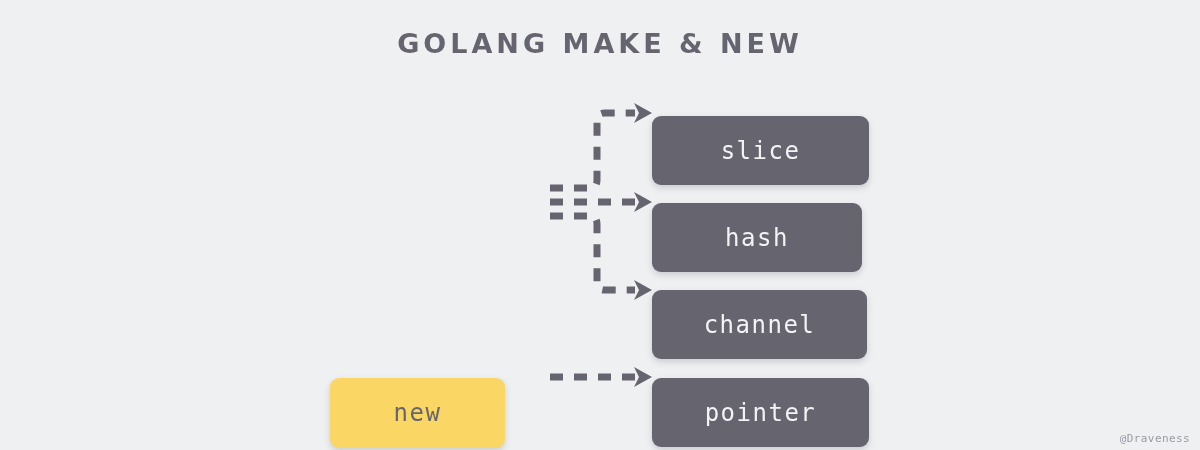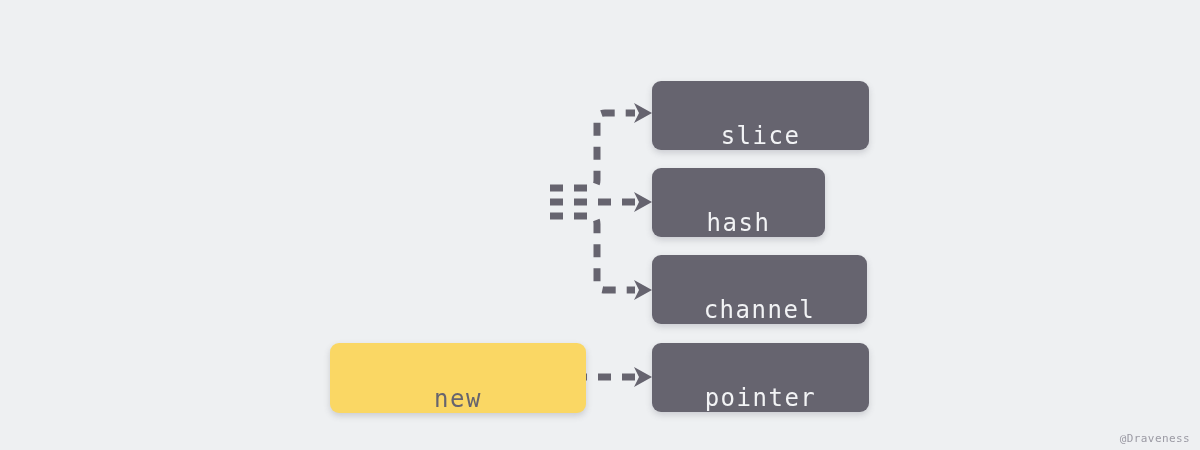--- a/index.html
+++ b/index.html
@@ -35,46 +35,47 @@
     color: #66646f;
     white-space: pre;
   }
 
   
   .node {
     position: absolute;
     box-sizing: border-box;
     border-radius: 9px;
     display: flex;
-    align-items: flex-end;
+    align-items: center;
     justify-content: center;
     font-size: 24px;
     letter-spacing: 1.5px;
     box-shadow: 0 3px 6px rgba(80, 80, 95, 0.22);
     user-select: none;
+    margin-top: 35px;
   }
 
   .node.teal {
     background: #73d8ce;
     color: #f4f7f7;
   }
   .node.yellow {
     background: #fad764;
     color: #66646f;
   }
   .node.gray {
     background: #66646f;
     color: #f2f3f5;
   }
 
   
   #node-make    { left: 330px; top: 168px; width: 220px; height: 70px; }
-  #node-new     { left: 330px; top: 343px; width: 256px; height: 70px; }
+  #node-new     { left: 330px; top: 343px; width: 175px; height: 70px; }
   #node-slice   { left: 652px; top: 81px;  width: 217px; height: 69px; }
-  #node-hash    { left: 652px; top: 168px; width: 173px; height: 69px; }
+  #node-hash    { left: 652px; top: 168px; width: 210px; height: 69px; }
   #node-channel { left: 652px; top: 255px; width: 215px; height: 69px; }
   #node-pointer { left: 652px; top: 343px; width: 217px; height: 69px; }
 
   
   #connectors {
     position: absolute;
     left: 0;
     top: 0;
     width: 1200px;
     height: 450px;
@@ -101,20 +102,21 @@
     color: #9b9aa4;
     letter-spacing: 0.4px;
     text-align: center;
   }
 </style>
 </head>
 <body>
 
 <div id="canvas">
 
+  <div class="title">GOLANG MAKE &amp; NEW</div>
 
   <svg id="connectors" viewBox="0 0 1200 450" width="1200" height="450">
 
     <path class="edge" d="M 550 188 L 589 188 Q 597 188 597 180 L 597 121 Q 597 113 605 113 L 635 113"></path>
     <polygon class="arrowhead" points="634,103 652,113 634,123 639,113"></polygon>
 
     <path class="edge" d="M 550 202 L 635 202"></path>
     <polygon class="arrowhead" points="634,192 652,202 634,212 639,202"></polygon>
 
     <path class="edge" d="M 550 216 L 589 216 Q 597 216 597 224 L 597 282 Q 597 290 605 290 L 635 290"></path>

